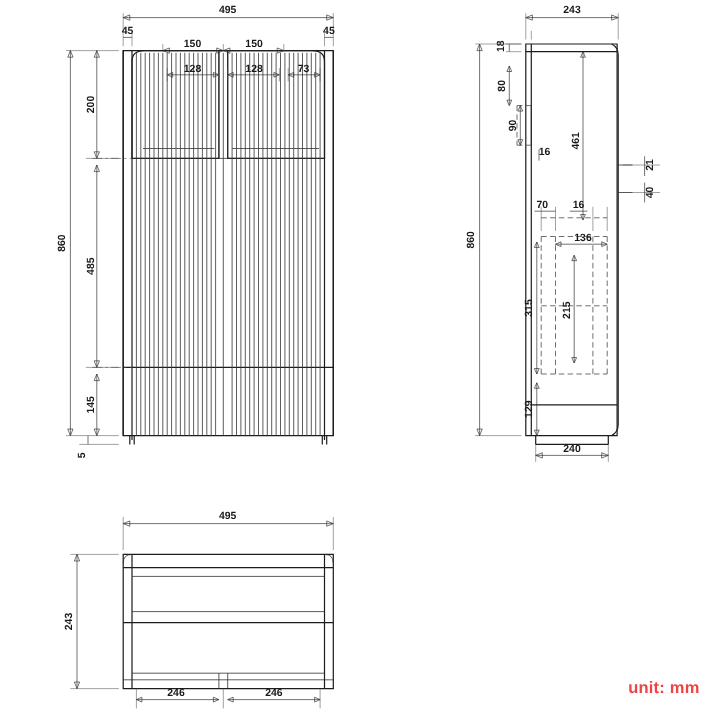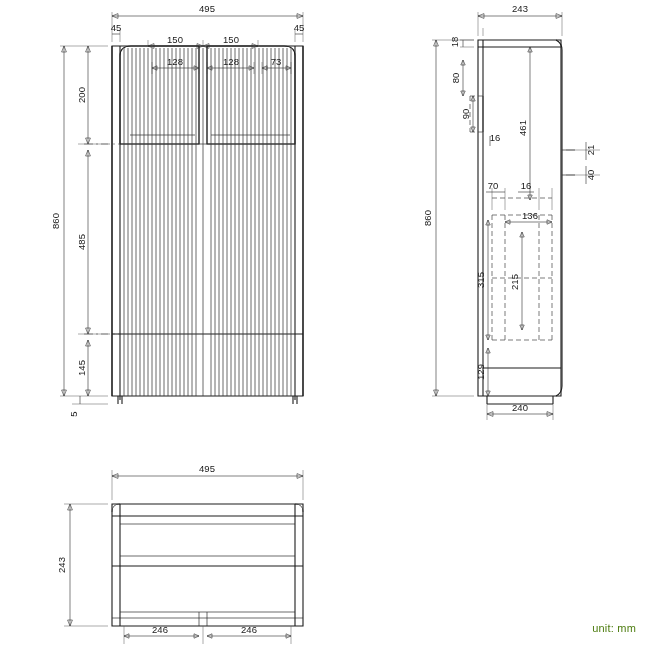--- a/index.html
+++ b/index.html
@@ -12,34 +12,35 @@
     height: 650px;
     font-family: "Liberation Sans", sans-serif;
     color: #1a1a1a;
     position: relative;
     overflow: hidden;
   }
   #stage {
     position: relative;
     width: 650px;
     height: 650px;
+    font-weight: bold;
   }
   svg.drawing {
     position: absolute;
     left: 0;
     top: 0;
     width: 650px;
     height: 650px;
   }
   .unit-note {
     position: absolute;
     right: 14px;
     bottom: 16px;
-    font-size: 11px;
-    color: #4d7c0f;
+    font-size: 15px;
+    color: #ef4444;
     letter-spacing: 0.2px;
   }
   
   .outline { fill: none; stroke: #1c1c1c; stroke-width: 1.1; }
   .thin    { fill: none; stroke: #2b2b2b; stroke-width: 0.7; }
   .slat    { fill: none; stroke: #3a3a3a; stroke-width: 0.75; }
   .dim     { fill: none; stroke: #2b2b2b; stroke-width: 0.6; }
   .ext     { fill: none; stroke: #555; stroke-width: 0.5; }
   .hidden-l{ fill: none; stroke: #444; stroke-width: 0.7; stroke-dasharray: 5 3; }
   .center-l{ fill: none; stroke: #555; stroke-width: 0.6; stroke-dasharray: 9 3 2 3; }

